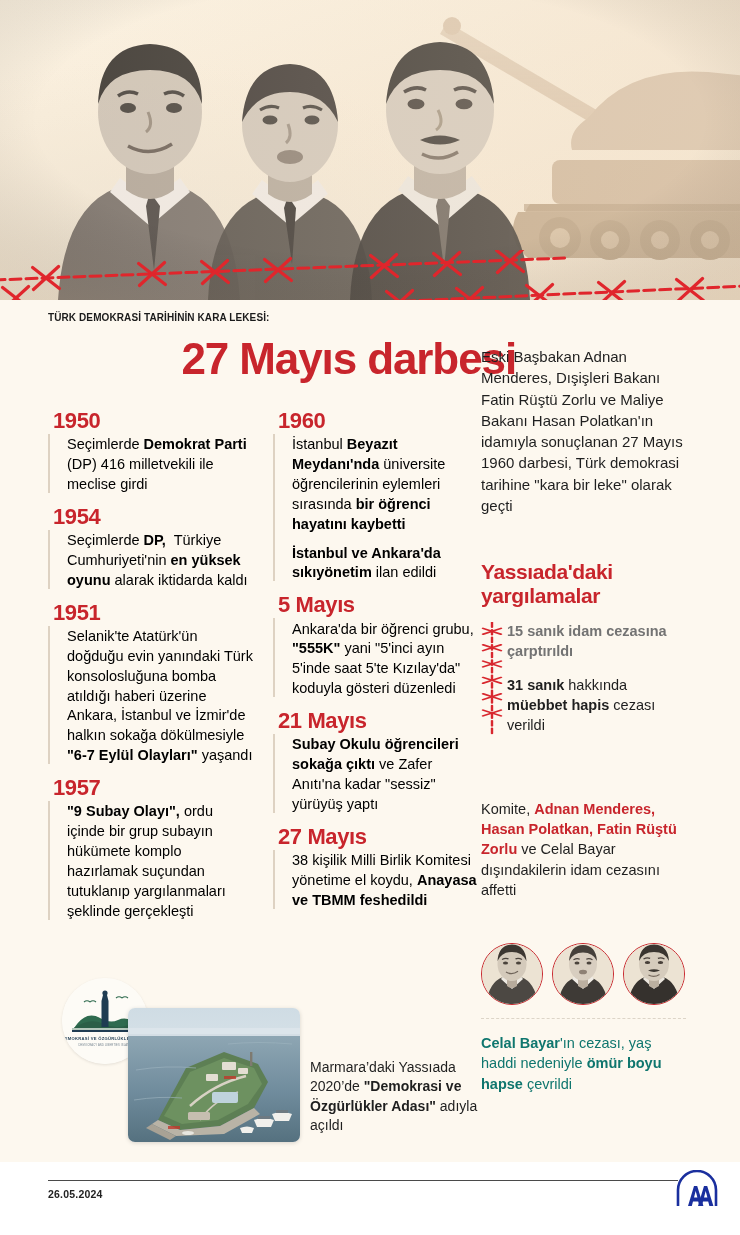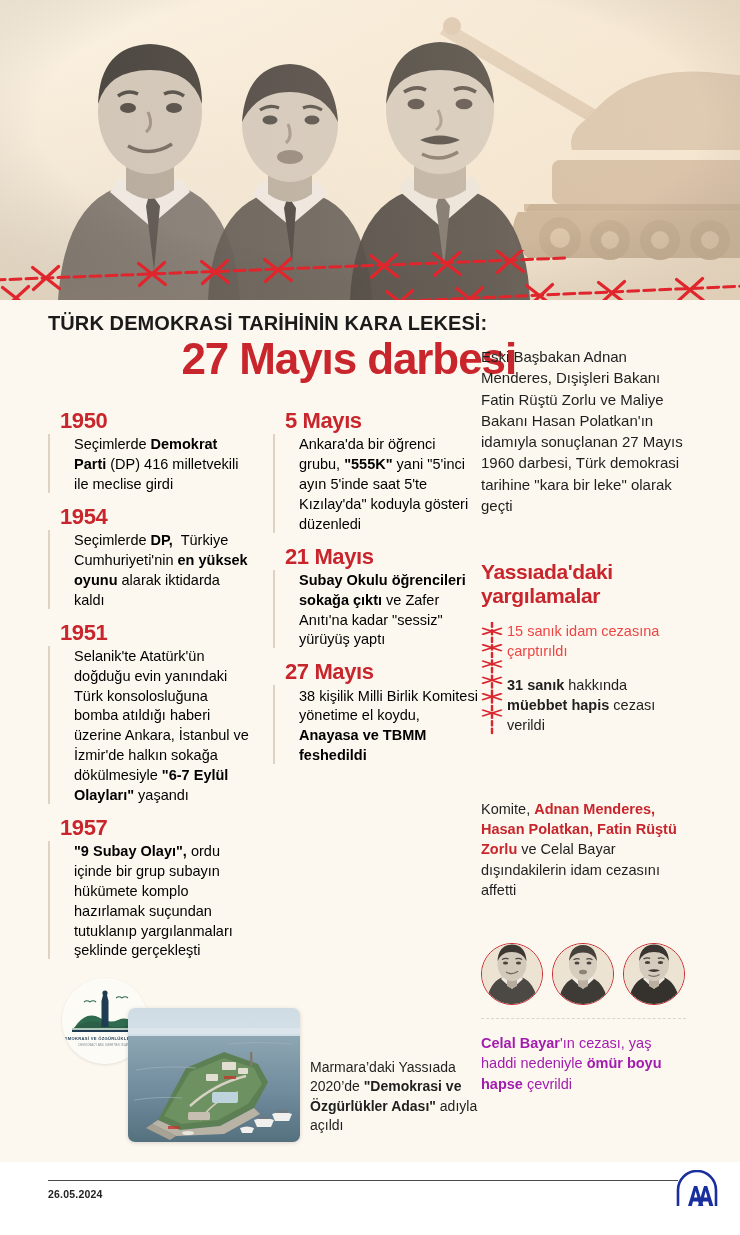--- a/index.html
+++ b/index.html
@@ -25,36 +25,36 @@
     overflow:hidden;
   }
   .hero-svg{position:absolute;left:0;top:0;}
 
   
   .wire-band{position:absolute;left:0;top:250px;width:740px;height:70px;pointer-events:none;}
 
   
   .kicker{
     position:absolute;left:48px;top:312px;width:450px;
-    font-size:20px;font-weight:bold;letter-spacing:.1px;color:#1b1b1b;
+    font-size:10px;font-weight:bold;letter-spacing:.1px;color:#1b1b1b;
   }
   .bigtitle{
     position:absolute;left:46px;top:336px;width:470px;
     font-size:44px;font-weight:bold;letter-spacing:-1.1px;color:#c8252c;
     line-height:1.05;
     text-align:right;
   }
 
   
   .col{position:absolute;}
   .col-left{left:48px;top:408px;width:205px;}
   .col-mid{left:273px;top:408px;width:205px;}
   .col-right{left:481px;top:346px;width:205px;}
 
-  .tl-item{position:relative;padding-left:26px;margin-bottom:9px;}
+  .tl-item{position:relative;padding-left:19px;margin-bottom:9px;}
   .tl-item:before{
     content:"";position:absolute;left:0;top:26px;bottom:2px;width:2px;background:#ded2c2;
   }
   .tl-year{
     font-size:22px;font-weight:bold;color:#c8252c;letter-spacing:-.4px;
     margin:0 0 2px -14px;line-height:1.15;
   }
   .tl-body{
     font-size:14.5px;line-height:1.37;color:#000000;
   }
@@ -70,38 +70,38 @@
     font-size:21px;font-weight:bold;color:#c8252c;line-height:1.12;
     letter-spacing:-.4px;margin:0 0 12px 0;
   }
 
   
   .judg-wrap{position:relative;padding-left:26px;}
   .judg-wire{position:absolute;left:0;top:0;height:100%;width:22px;}
   .judg-item{font-size:14.5px;line-height:1.37;color:#1f1f1f;margin-bottom:14px;}
   .judg-item:last-child{margin-bottom:0;}
   .judg-item b{font-weight:bold;}
-  .judg-item.red{color:#ef4444;font-weight:normal;}
+  .judg-item.red{color:#737373;font-weight:bold;}
 
   .komite{font-size:14.5px;line-height:1.4;color:#1f1f1f;}
   .komite .rd{color:#c8252c;font-weight:bold;}
 
   
   .trio{display:flex;gap:9px;}
   .pcirc{
     width:60px;height:60px;border-radius:50%;
     border:1.6px solid #c8252c;overflow:hidden;
     background:#ece2d1;position:relative;
   }
   .pcirc svg{position:absolute;left:0;top:0;}
 
   .dashsep{
     height:0;border-top:1.5px dashed #ddd5c8;margin:13px 0 14px 0;
   }
-  .bayar{font-size:14.5px;line-height:1.4;color:#a21caf;}
+  .bayar{font-size:14.5px;line-height:1.4;color:#0f766e;}
   .bayar b{font-weight:bold;}
 
   
   .island-logo{
     position:absolute;left:62px;top:978px;width:86px;height:86px;border-radius:50%;
     background:#fdfbf6;box-shadow:0 1px 3px rgba(0,0,0,.10);overflow:hidden;
   }
   .island-photo{
     position:absolute;left:128px;top:1008px;width:172px;height:134px;border-radius:7px;
     overflow:hidden;box-shadow:0 1px 4px rgba(0,0,0,.15);
@@ -318,20 +318,27 @@
     </div>
     <div class="tl-item">
       <div class="tl-year">1957</div>
       <div class="tl-body">
           <p><b>"9 Subay Olayı",</b> ordu içinde bir grup subayın hükümete komplo hazırlamak suçundan tutuklanıp yargılanmaları şeklinde gerçekleşti</p>
         </div>
     </div>
   </div>
 
   <div class="col col-mid">
+    <div class="tl-item">
+      <div class="tl-year">1960</div>
+      <div class="tl-body">
+          <p>İstanbul <b>Beyazıt Meydanı'nda</b> üniversite öğrencilerinin eylemleri sırasında <b>bir öğrenci hayatını kaybetti</b></p>
+          <p><b>İstanbul ve Ankara'da sıkıyönetim</b> ilan edildi</p>
+        </div>
+    </div>
     <div class="tl-item">
       <div class="tl-year">5 Mayıs</div>
       <div class="tl-body">
           <p>Ankara'da bir öğrenci grubu, <b>"555K"</b> yani "5'inci ayın 5'inde saat 5'te Kızılay'da" koduyla gösteri düzenledi</p>
         </div>
     </div>
     <div class="tl-item">
       <div class="tl-year">21 Mayıs</div>
       <div class="tl-body">
           <p><b>Subay Okulu öğrencileri sokağa çıktı</b> ve Zafer Anıtı'na kadar "sessiz" yürüyüş yaptı</p>

